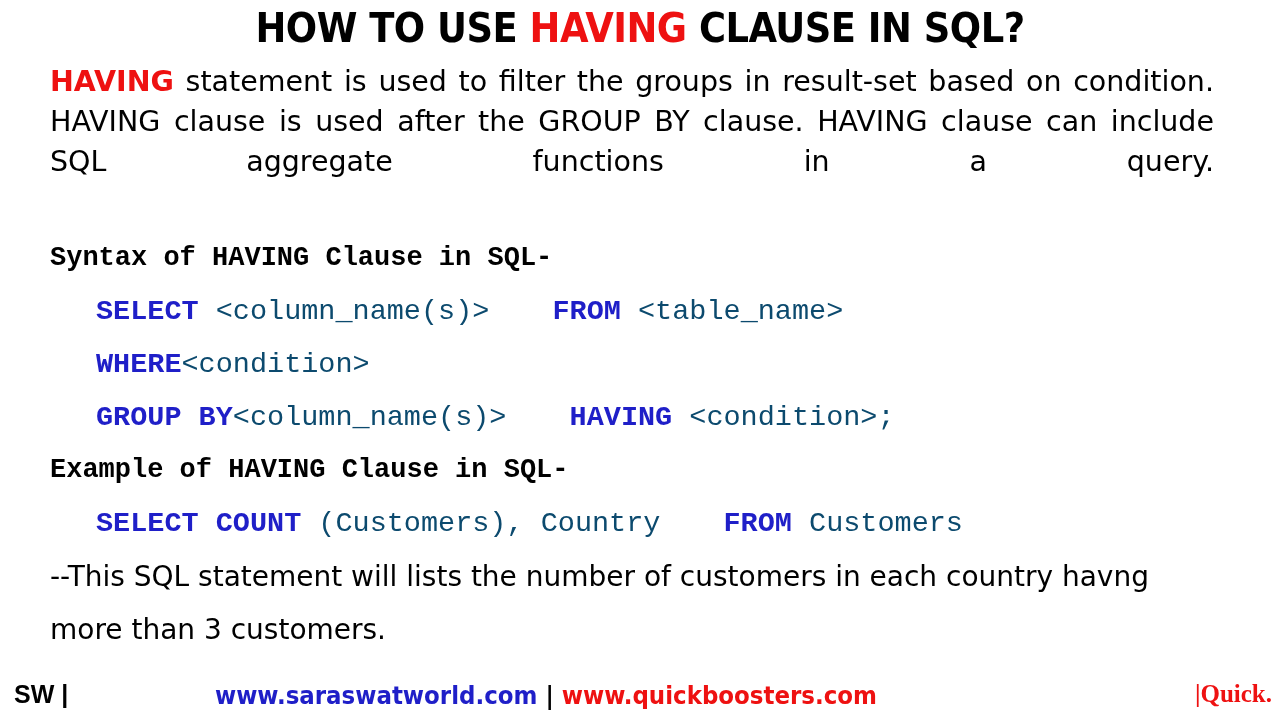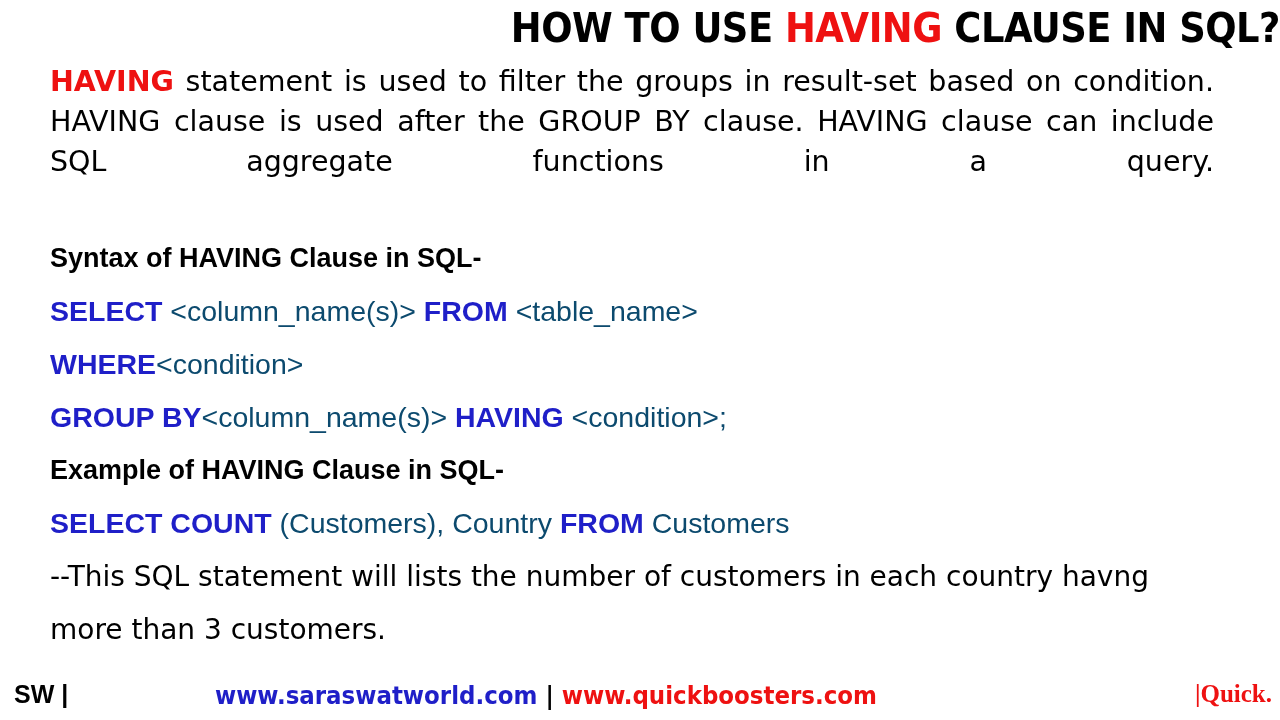--- a/index.html
+++ b/index.html
@@ -22,21 +22,21 @@
     position: relative;
     box-sizing: border-box;
   }
 
   
   .title {
     position: absolute;
     top: 4px;
     left: 0;
     width: 1280px;
-    text-align: right;
+    text-align: center;
     font-size: 41px;
     font-weight: bold;
     letter-spacing: -0.5px;
     font-family: "DejaVu Sans", sans-serif;
     font-stretch: condensed;
     line-height: 1.18;
     white-space: nowrap;
   }
   .title .red { color: #ee1111; }
 
@@ -61,30 +61,30 @@
     display: inline-block;
     width: 100%;
   }
 
   .line {
     font-size: 28.5px;
     line-height: 41px;
     margin: 0;
     padding: 6px 0 6px 0;
     white-space: nowrap;
-    font-family: Liberation Sans, sans-serif;
+    font-family: Liberation Mono, monospace;
   }
 
   .hdr {
     font-weight: bold;
     color: #000000;
     font-size: 27px;
   }
 
-  .blue { color: #1f1fc8; font-weight: bold; }
+  .blue { color: #1f1fc8; font-weight: bold; margin-left: 46px; }
   .red  { color: #ee1111; font-weight: bold; }
   .blk  { color: #0c4a6e; font-weight: normal; }
 
   .note {
     font-size: 28px;
     line-height: 53px;
     margin: 0;
     font-family: "DejaVu Sans", sans-serif;
     color: #000000;
     width: 1180px;

